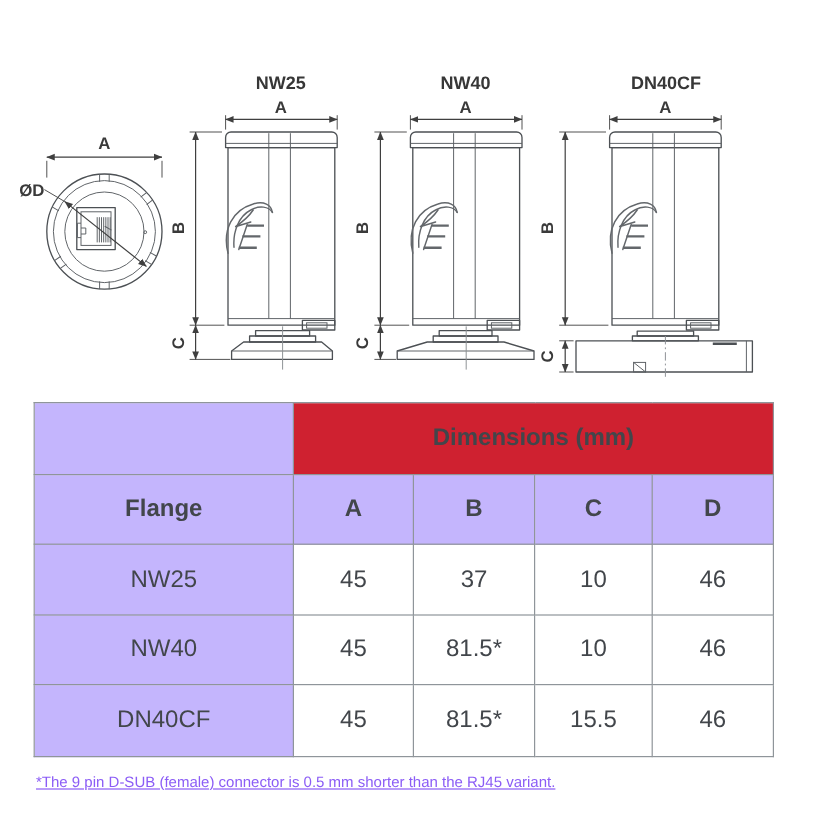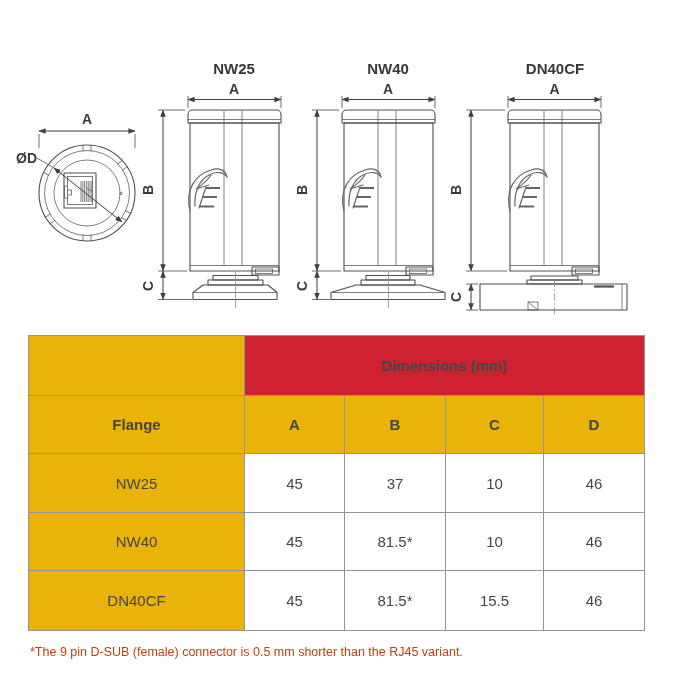--- a/index.html
+++ b/index.html
@@ -11,28 +11,28 @@
   .thin{stroke:#5a5e62;stroke-width:0.8;fill:none;}
   .dim{stroke:#3f3f3f;stroke-width:1;fill:none;marker-start:url(#arr);marker-end:url(#arr);}
   .ext{stroke:#4a4a4a;stroke-width:0.8;fill:none;}
   .logo{stroke:#63676b;stroke-width:1.2;fill:none;stroke-linecap:round;}
   .logoE{stroke:#63676b;stroke-width:2;fill:none;stroke-linecap:butt;}
   .ctr{stroke:#8a8e92;stroke-width:0.8;fill:none;}
   .dimtxt{font-family:"Liberation Sans","DejaVu Sans",sans-serif;font-size:14px;font-weight:700;fill:#3a3a3a;}
   .viewtitle{font-family:"Liberation Sans","DejaVu Sans",sans-serif;font-size:15px;font-weight:700;fill:#373737;}
   
   .spec-table{position:absolute;left:28px;top:335px;border-collapse:collapse;table-layout:fixed;}
-  .spec-table td{border:1px solid #8f959a;font-size:15px;vertical-align:middle;text-align:center;
+  .spec-table td{border:1px solid #8f959a;font-size:20px;vertical-align:middle;text-align:center;
                  color:#42464b;padding:12px;}
-  .cell-gray{background:#eab308;}
+  .cell-gray{background:#c4b5fd;}
   .cell-red{background:#cf2130;color:#ffffff;font-weight:bold;font-size:16px;text-align:center;}
   .cell-name{text-align:left;padding-left:15px;color:#34383c;}
   .cell-flange{text-align:left;padding-left:15px;font-weight:bold;font-size:15.5px;color:#232323;}
   .cell-colhead{font-weight:bold;color:#44484d;}
-  .footnote{position:absolute;left:30px;top:645px;font-size:12.5px;color:#c2410c;}
+  .footnote{position:absolute;left:30px;top:645px;font-size:12.5px;color:#8b5cf6;text-decoration:underline;}
 </style>
 </head>
 <body>
 
 <div class="page">
 
   <svg class="drawing-svg" viewBox="0 0 700 332" xmlns="http://www.w3.org/2000/svg">
     <defs>
       <marker id="arr" viewBox="0 0 10 10" refX="9.5" refY="5" markerWidth="7" markerHeight="7" orient="auto-start-reverse">
         <path d="M0,1 L10,5 L0,9 z" fill="#3f3f3f"></path>

